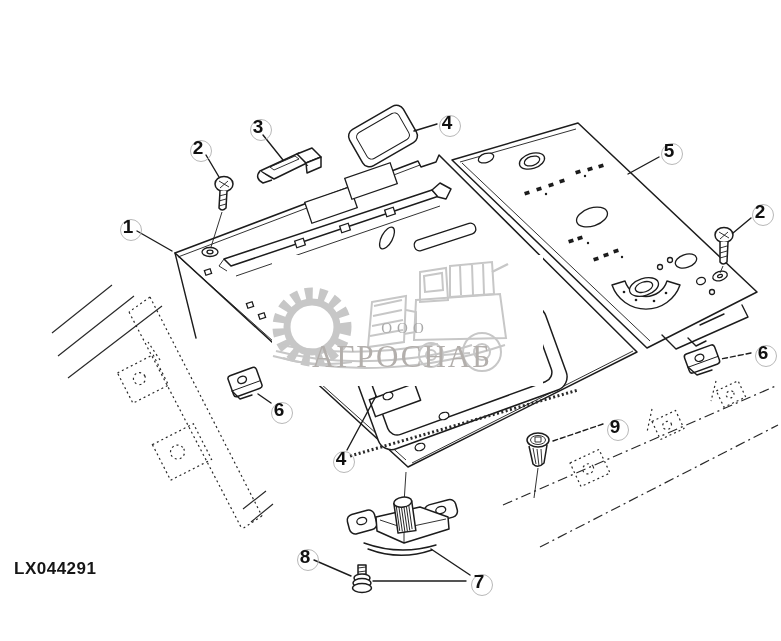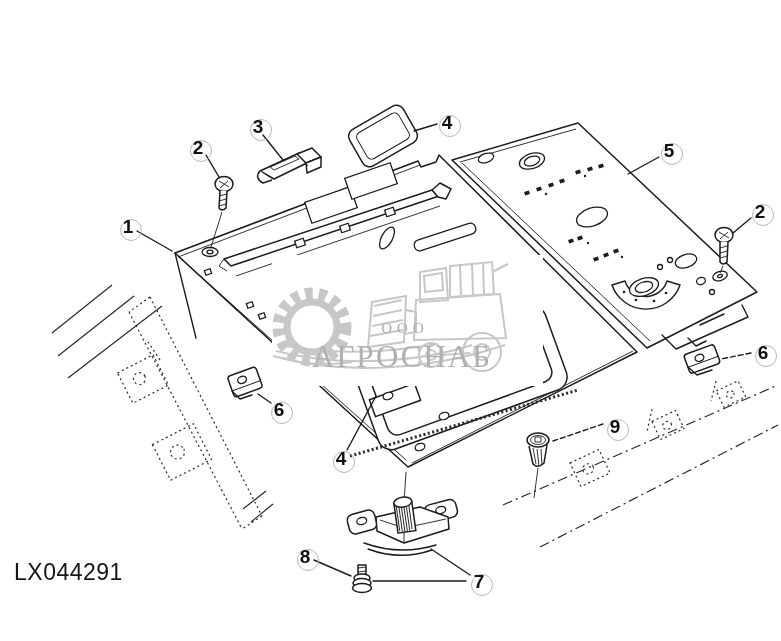--- a/index.html
+++ b/index.html
@@ -1,19 +1,19 @@
 <!DOCTYPE html>
 <html><head>
 <meta charset="utf-8">
 <style>
   html,body{margin:0;padding:0;background:#fff;}
   .stage{position:relative;width:781px;height:641px;background:#fff;overflow:hidden;
          font-family:"Liberation Sans",sans-serif;}
   .stage svg{position:absolute;left:0;top:0;}
-  .drawing-code{position:absolute;left:14px;top:559px;font-size:23px;font-weight:normal;
+  .drawing-code{position:absolute;left:14px;top:559px;font-size:17px;font-weight:bold;
          color:#161616;letter-spacing:.5px;font-family:"Liberation Sans",sans-serif;}
   
   .ln{fill:none;stroke:#1c1c1c;stroke-width:1.4;stroke-linejoin:round;stroke-linecap:round;}
   .lnthin{fill:none;stroke:#1c1c1c;stroke-width:.9;stroke-linejoin:round;}
   .part{fill:#ffffff;stroke:#1c1c1c;stroke-width:1.5;stroke-linejoin:round;}
   .hole{fill:#ffffff;stroke:#1c1c1c;stroke-width:1.3;}
   .phantom{fill:none;stroke:#2a2a2a;stroke-width:1.2;}
   .dot{stroke-dasharray:2 3;}
   .dashdot{stroke-dasharray:10 4 2 4;}
   .wm{stroke:#c7c7c7;fill:none;stroke-width:2;}

